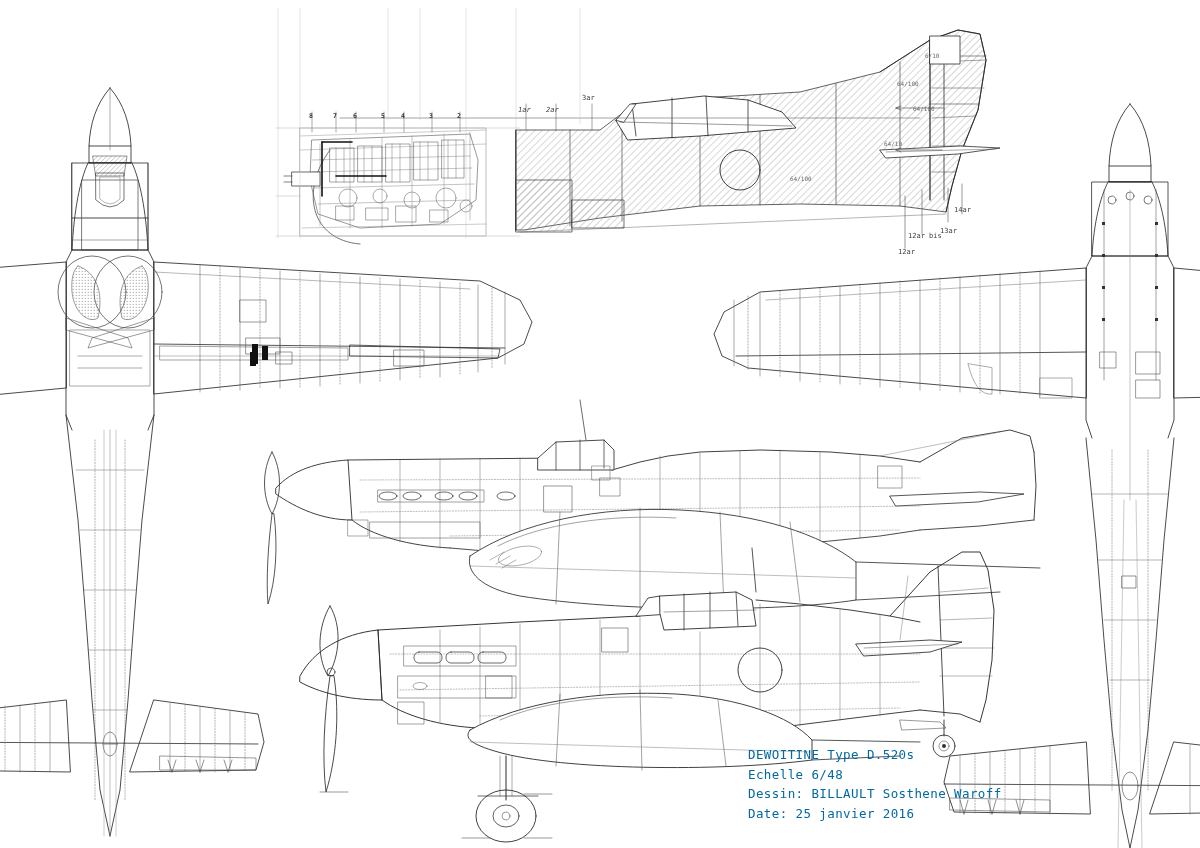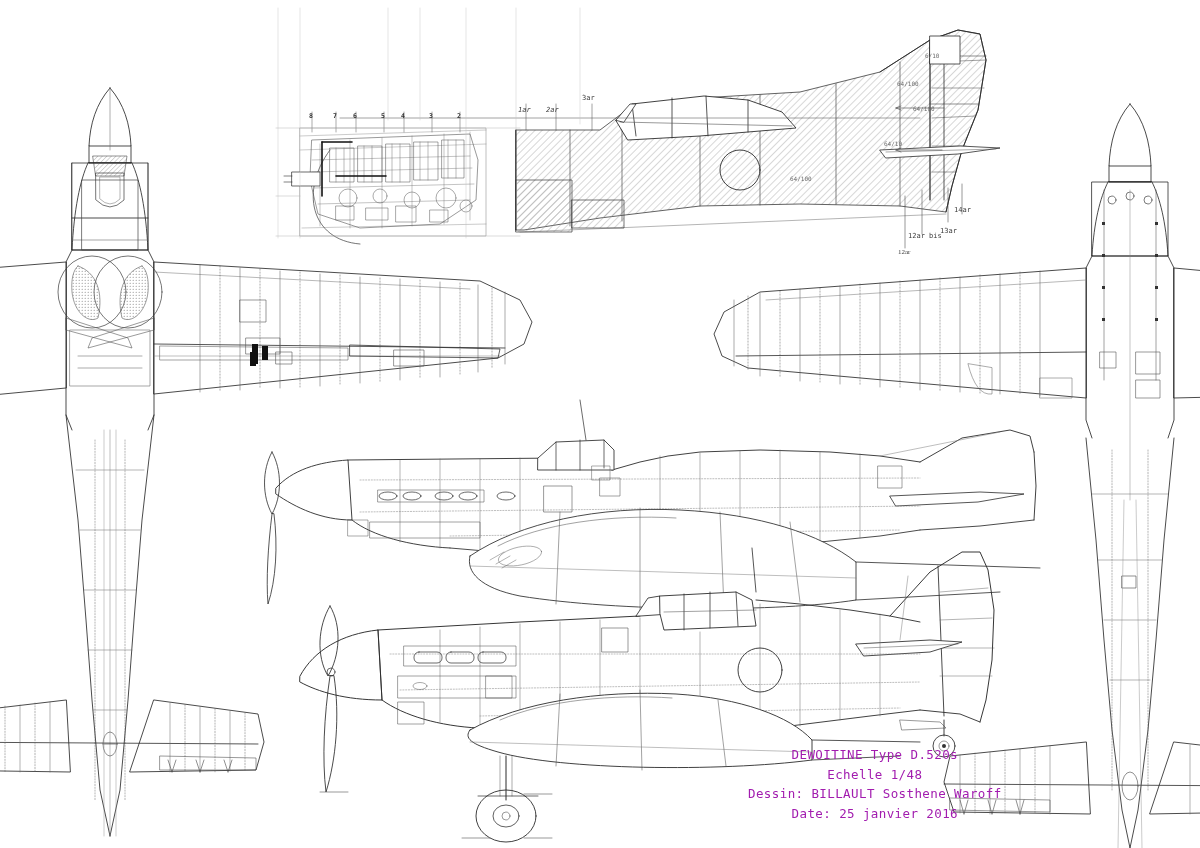--- a/index.html
+++ b/index.html
@@ -1,21 +1,21 @@
 <!DOCTYPE html>
 <html><head>
 <meta charset="utf-8">
 <style>
   html,body{margin:0;padding:0;background:#ffffff;}
   body{width:1200px;height:848px;position:relative;overflow:hidden;
        font-family:"DejaVu Sans Mono", monospace;}
   #sheet{position:absolute;left:0;top:0;width:1200px;height:848px;background:#fff;}
   svg{display:block;}
   .titleblock{position:absolute;left:748px;top:745px;font-family:"DejaVu Sans Mono",monospace;
-     font-size:12.5px;color:#a21caf;letter-spacing:.4px;line-height:19.5px;white-space:nowrap;text-align:center;}
+     font-size:12.5px;color:#0369a1;letter-spacing:.4px;line-height:19.5px;white-space:nowrap;}
   .titleblock div{height:19.5px;}
   .stn{position:absolute;font-family:"DejaVu Sans Mono",monospace;font-size:7px;color:#3b3b3b;white-space:nowrap;}
   .hatchlbl{position:absolute;font-family:"DejaVu Sans Mono",monospace;font-size:6px;color:#6a6a6a;white-space:nowrap;}
   .numlbl{position:absolute;font-family:"DejaVu Sans Mono",monospace;font-size:6.5px;color:#333;white-space:nowrap;font-weight:bold;}
 </style>
 </head>
 <body>
 
 <div id="sheet">
 
@@ -581,30 +581,30 @@
       <line x1="524" y1="838" x2="552" y2="838"></line>
       <line x1="462" y1="838" x2="490" y2="838"></line>
     </g>
   </g>
 
   </g>
 </svg>
 
 <div class="titleblock">
   <div>DEWOITINE Type D.520s</div>
-  <div>Echelle 1/48</div>
+  <div>Echelle 6/48</div>
   <div>Dessin: BILLAULT Sosthene Waroff</div>
   <div>Date: 25 janvier 2016</div>
 </div>
 
 <div class="stn" style="left:518px;top:106px;font-style:italic;">1ar</div>
 <div class="stn" style="left:546px;top:106px;font-style:italic;">2ar</div>
 <div class="stn" style="left:582px;top:94px;">3ar</div>
 
-<div class="stn" style="left:898px;top:248px;font-family:Liberation Serif, serif;">12ar</div>
+<div class="stn" style="left:898px;top:248px;">12ar</div>
 <div class="stn" style="left:908px;top:232px;">12ar bis</div>
 <div class="stn" style="left:940px;top:227px;">13ar</div>
 <div class="stn" style="left:954px;top:206px;">14ar</div>
 
 <div class="hatchlbl" style="left:925px;top:52px;">6/10</div>
 <div class="hatchlbl" style="left:897px;top:80px;">64/100</div>
 <div class="hatchlbl" style="left:913px;top:105px;">64/100</div>
 <div class="hatchlbl" style="left:884px;top:140px;">64/10</div>
 <div class="hatchlbl" style="left:790px;top:175px;">64/100</div>
 

